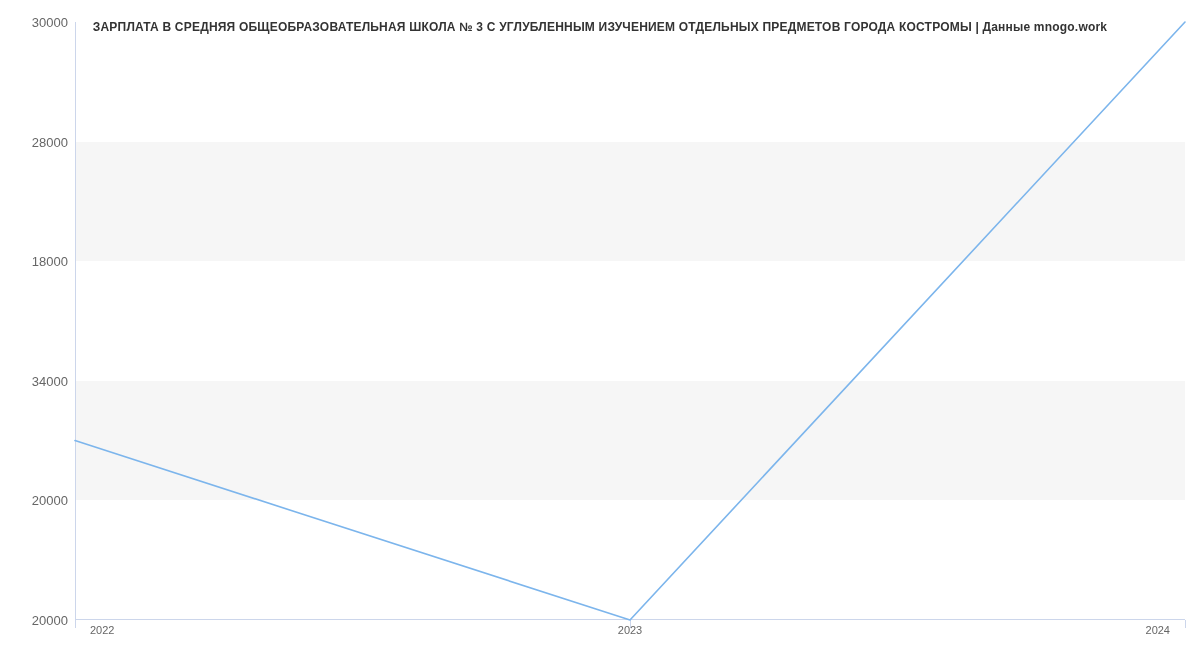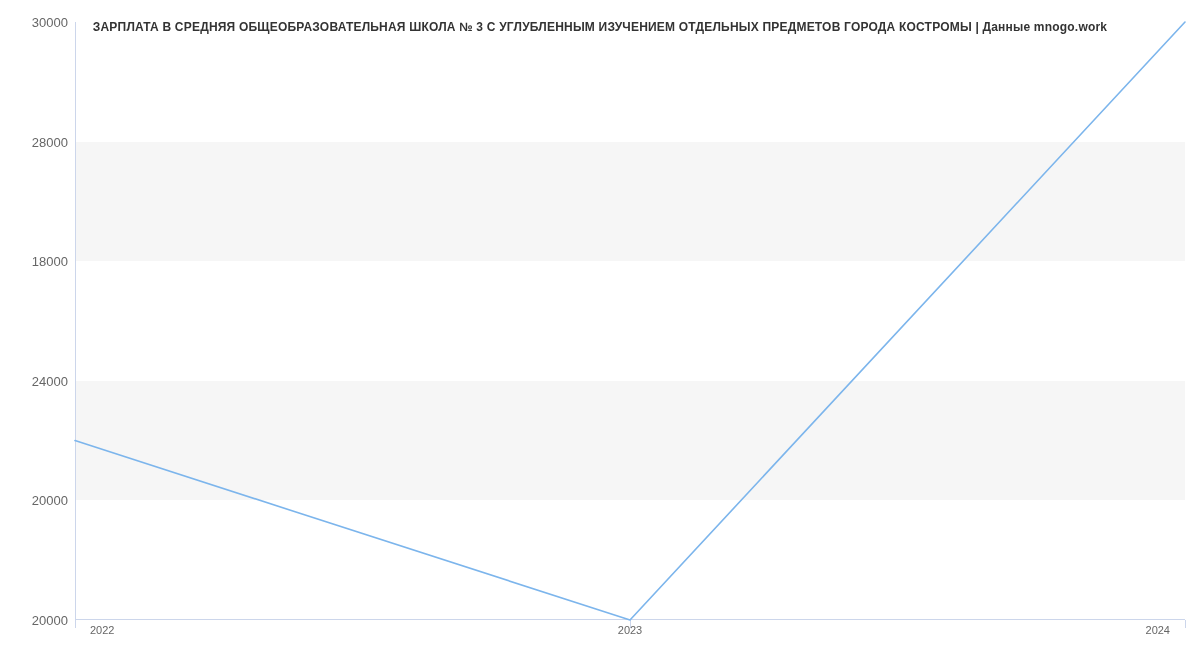--- a/index.html
+++ b/index.html
@@ -112,21 +112,21 @@
     <div class="x-tick" style="left:555px;"></div>
     <div class="x-tick" style="left:1110px;"></div>
 
     <svg class="line-series" viewBox="0 0 1110 598" preserveAspectRatio="none">
       <path id="series-path" class="series-path" d="M0.00 418.60 L555.00 598.00 L1110.00 0.00"></path>
     </svg>
   </div>
 
   <div class="y-tick-label" style="top:620px;">20000</div>
   <div class="y-tick-label" style="top:500.4px;">20000</div>
-  <div class="y-tick-label" style="top:380.8px;">24000</div>
+  <div class="y-tick-label" style="top:380.8px;">34000</div>
   <div class="y-tick-label" style="top:261.2px;">18000</div>
   <div class="y-tick-label" style="top:141.6px;">28000</div>
   <div class="y-tick-label" style="top:22px;">30000</div>
 
   <div class="x-tick-label" style="left:90px;text-align:center;transform:none;">2022</div>
   <div class="x-tick-label" style="left:630px;">2023</div>
   <div class="x-tick-label" style="left:1170px;text-align:center;transform:translateX(-100%);">2024</div>
 
 </div>
 

